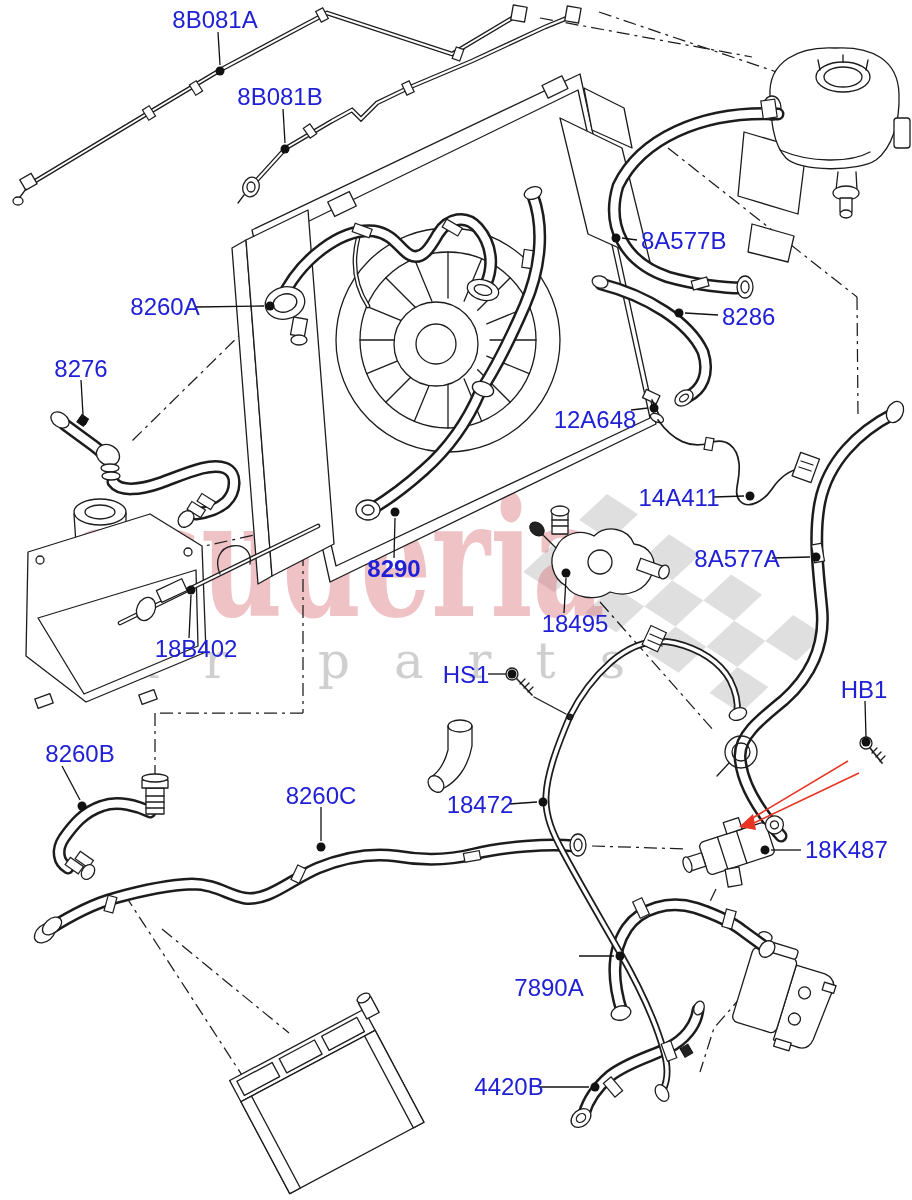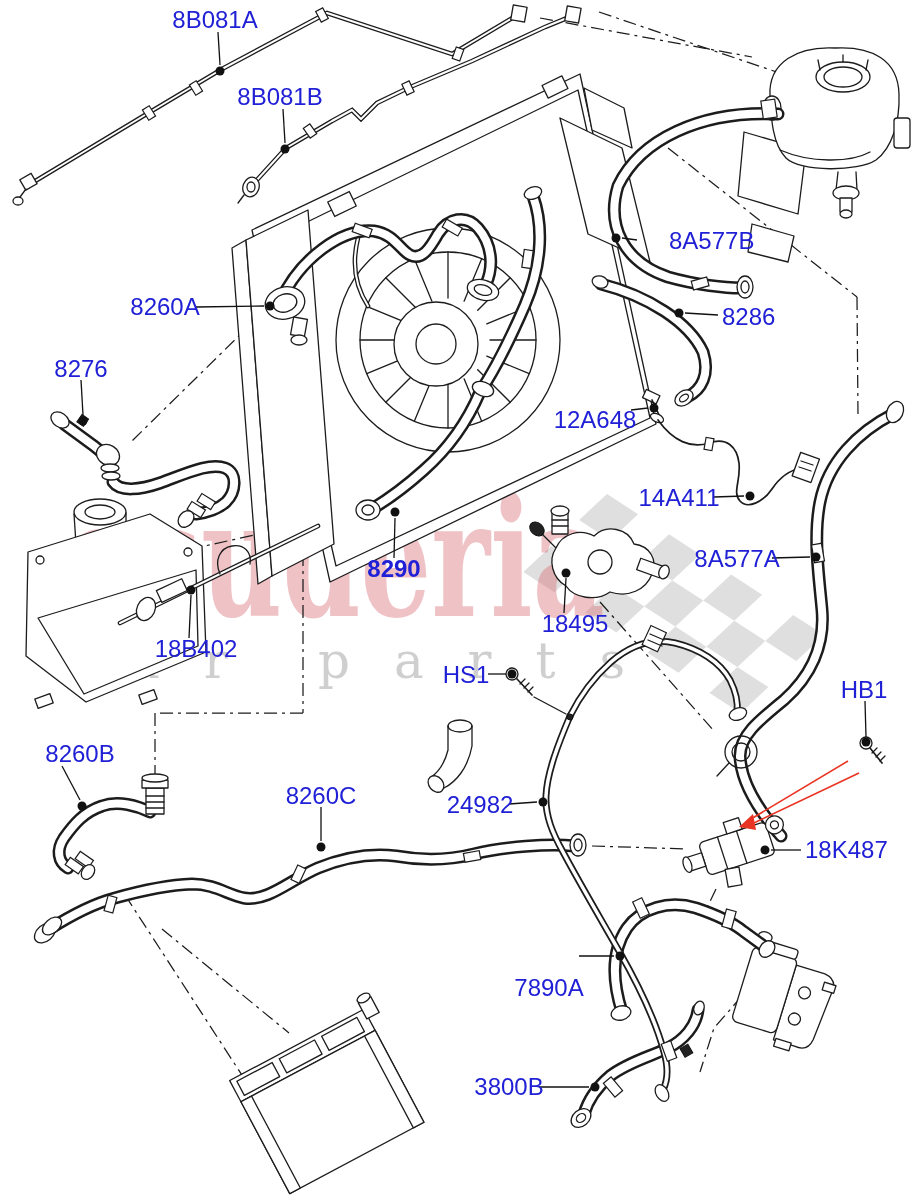--- a/index.html
+++ b/index.html
@@ -394,32 +394,32 @@
         <circle cx="595" cy="1087" r="4.5" fill="#111"></circle>
         <line x1="848" y1="761" x2="751" y2="819" stroke="#e93323" stroke-width="1.6"></line>
         <line x1="859" y1="773" x2="754" y2="823" stroke="#e93323" stroke-width="1.6"></line>
         <polygon points="739,827 753,814 756,830" fill="#e93323"></polygon>
       </g>
 </svg>
 
 <div id="labels">
       <div class="lbl c" style="left: 215px; top: 20px;">8B081A</div>
       <div class="lbl c" style="left: 280px; top: 97px;">8B081B</div>
-      <div class="lbl l" style="left: 641px; top: 241px; margin-left: 28px;">8A577B</div>
+      <div class="lbl l" style="left: 641px; top: 241px;">8A577B</div>
       <div class="lbl c" style="left: 165px; top: 307px;">8260A</div>
       <div class="lbl c" style="left: 81px; top: 369px;">8276</div>
       <div class="lbl l" style="left: 722px; top: 317px; text-align: center;">8286</div>
       <div class="lbl c" style="left: 595px; top: 398px; margin-top: 22px;">12A648</div>
       <div class="lbl c" style="left: 679px; top: 498px;">14A411</div>
       <div class="lbl c" style="left: 737px; top: 559px;">8A577A</div>
       <div class="lbl c" style="left: 394px; top: 569px; font-weight: bold;">8290</div>
       <div class="lbl c" style="left: 563px; top: 624px; margin-left: 12px;">18495</div>
       <div class="lbl c" style="left: 196px; top: 649px;">18B402</div>
       <div class="lbl c" style="left: 466px; top: 675px;">HS1</div>
       <div class="lbl c" style="left: 864px; top: 690px;">HB1</div>
-      <div class="lbl c" style="left: 480px; top: 805px;">24982</div>
+      <div class="lbl c" style="left: 480px; top: 805px;">18472</div>
       <div class="lbl c" style="left: 80px; top: 754px;">8260B</div>
       <div class="lbl c" style="left: 321px; top: 796px;">8260C</div>
       <div class="lbl l" style="left: 805px; top: 850px;">18K487</div>
       <div class="lbl c" style="left: 549px; top: 956px; margin-top: 32px;">7890A</div>
-      <div class="lbl c" style="left: 509px; top: 1087px;">3800B</div>
+      <div class="lbl c" style="left: 509px; top: 1087px;">4420B</div>
     </div>
 </div>
 
 </body></html>

